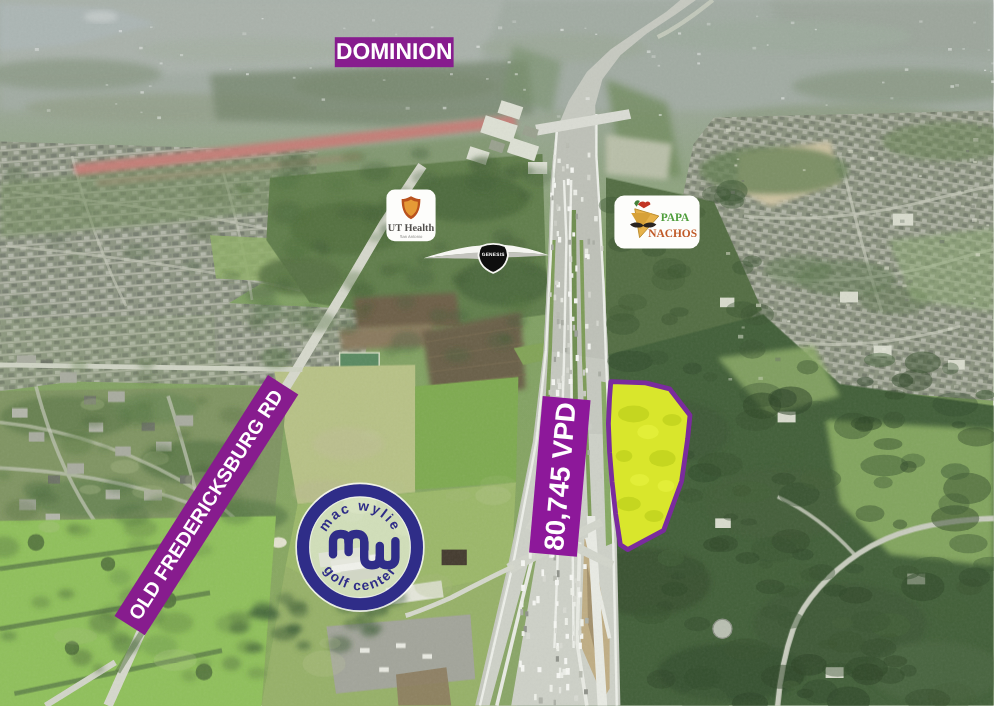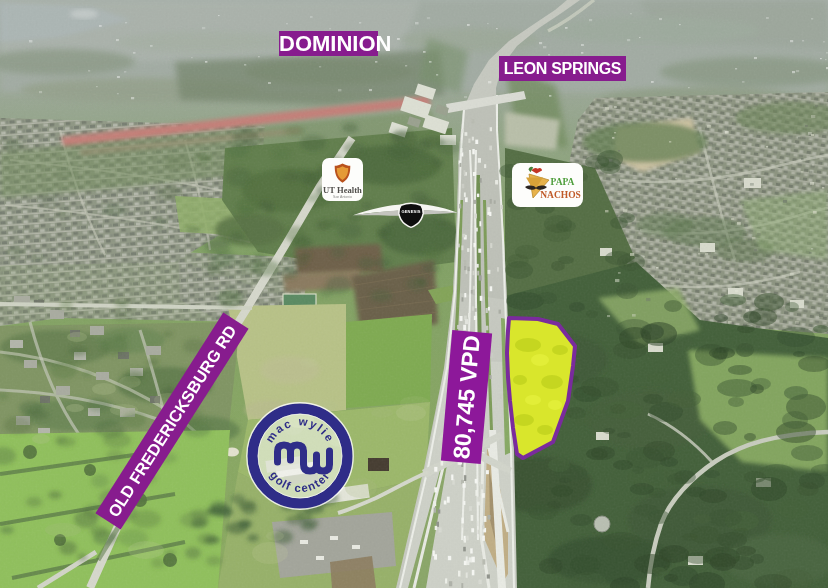--- a/index.html
+++ b/index.html
@@ -1038,23 +1038,22 @@
   <path d="M529,174 L549,180 L533,198 Z" fill="#e7b24a" stroke="#b98a2c" stroke-width="0.8"></path>
   <path d="M526,177.5 L543,177.5 L534,191 Z" fill="#d7a138"></path>
   <path d="M531.5,170.5 C533,168 536,167.2 537.8,168.8 C539.5,167.2 542,168 542,170.5 L536.5,173.5 Z" fill="#c23524"></path>
   <path d="M528.5,169.5 C529.2,167 531.5,166 533.2,167.5 L530.5,172.2 Z" fill="#45803a"></path>
   <path d="M525,187 C529,184.5 534,185.3 536,187.7 C538,185.3 543,184.5 547,187 C543.8,190.3 538.8,190.3 536,188.4 C533.2,190.3 528.2,190.3 525,187 Z" fill="#2a2420"></path>
   <text x="562.5" y="184.5" font-size="9.5" font-weight="bold" fill="#4f9e3c" text-anchor="middle" font-family="Liberation Serif,serif">PAPA</text>
   <text x="560.5" y="197.5" font-size="9.5" font-weight="bold" fill="#c05a28" text-anchor="middle" font-family="Liberation Serif,serif">NACHOS</text>
 </g>
 </svg>
 
-<div style="position:absolute;left:279px;top:31px;width:99px;height:25px;background:#871c8e;color:#fff;font-weight:bold;font-size:22px;line-height:25px;text-align:center;white-space:nowrap;">DOMINION</div>
-
-<div style="position:absolute;left:499px;top:56px;width:127px;height:25px;background:#871c8e;color:#fff;font-weight:bold;font-size:16px;letter-spacing:-0.3px;line-height:25px;text-align:center;white-space:nowrap;">LEON SPRINGS</div>
+<div style="position:absolute;left:279px;top:31px;width:99px;height:25px;background:#871c8e;color:#fff;font-weight:bold;font-size:19px;line-height:25px;text-align:center;white-space:nowrap;">DOMINION</div>
+
 
 <div style="position:absolute;left:53px;top:406px;width:238px;height:30px;background:#871c8e;color:#fff;font-weight:bold;font-size:16.5px;line-height:30px;text-align:center;transform:rotate(-57.5deg);white-space:nowrap;">OLD FREDERICKSBURG RD</div>
 
 <div style="position:absolute;left:401px;top:377px;width:131px;height:40px;background:#8d189a;color:#fff;font-weight:bold;font-size:23px;line-height:40px;text-align:center;transform:rotate(-85deg);white-space:nowrap;">80,745 VPD</div>
 
 <svg width="112" height="112" viewBox="0 0 112 112" style="position:absolute;left:244px;top:400px;">
   <circle cx="56" cy="56" r="43" fill="#ffffff" opacity="0.42"></circle>
   <g opacity="0.85">
     <rect x="22" y="58" width="42" height="12" fill="#dcded2" transform="rotate(-8 43 64)"></rect>
     <rect x="40" y="74" width="34" height="9" fill="#c8cbbc" transform="rotate(-8 57 78)"></rect>

